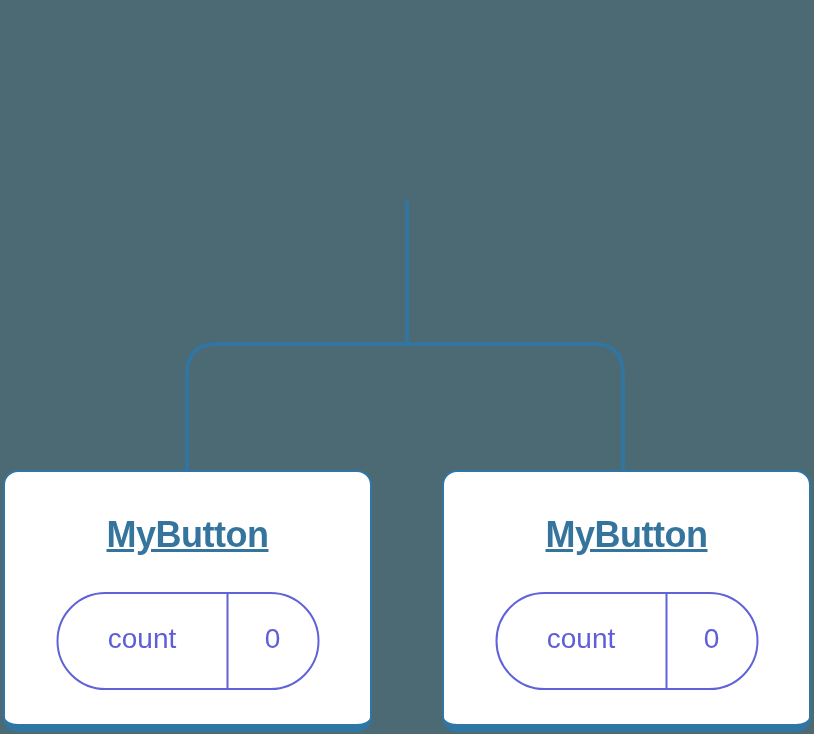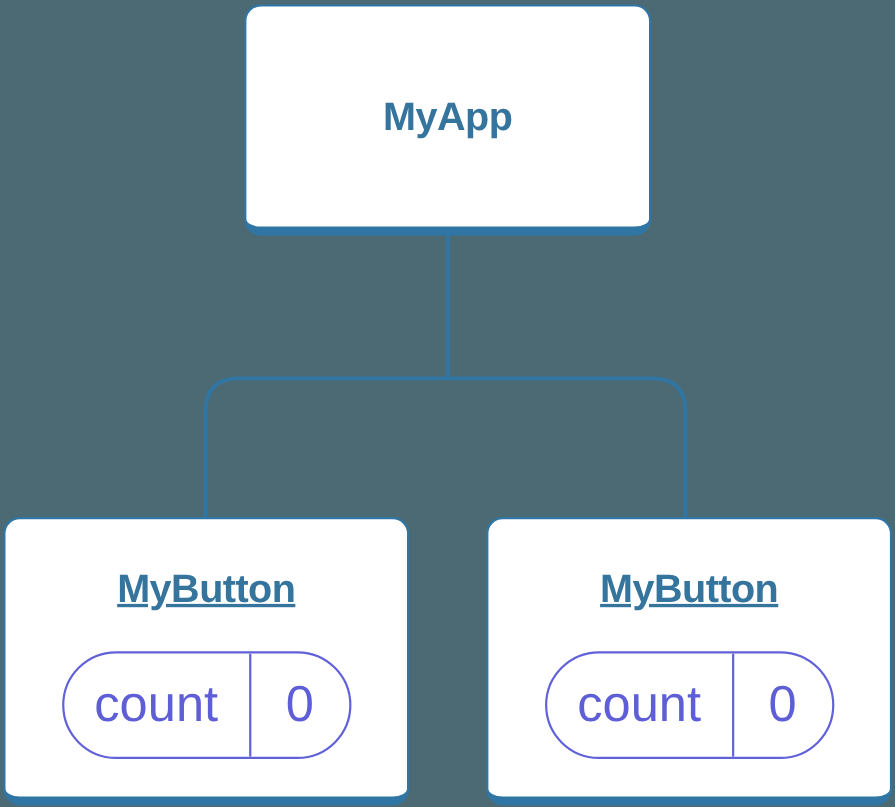--- a/index.html
+++ b/index.html
@@ -94,39 +94,36 @@
 
   .state-value-seg {
     width: 89px;
     display: flex;
     align-items: center;
     justify-content: center;
   }
 
   .state-text {
     color: var(--state-text);
-    font-size: 46px;
+    font-size: 28px;
     font-weight: 400;
     line-height: 1;
     padding-bottom: 4px;
   }
 </style>
 </head>
 <body>
 
 <div class="stage">
 
   <svg class="connector-svg" viewBox="0 0 814 734" xmlns="http://www.w3.org/2000/svg">
     <path d="M407 200 V345"></path>
     <path d="M187 472 V374 Q187 344 217 344 H593 Q623 344 623 374 V472"></path>
   </svg>
 
-  <div class="node-card root">
-    <div class="node-title">MyApp</div>
-  </div>
 
   <div class="node-card child child-left">
     <div class="node-title">MyButton</div>
     <div class="state-pill">
       <div class="state-key-seg">
         <span class="state-text">count</span>
       </div>
       <div class="state-value-seg">
         <span class="state-text">0</span>
       </div>

